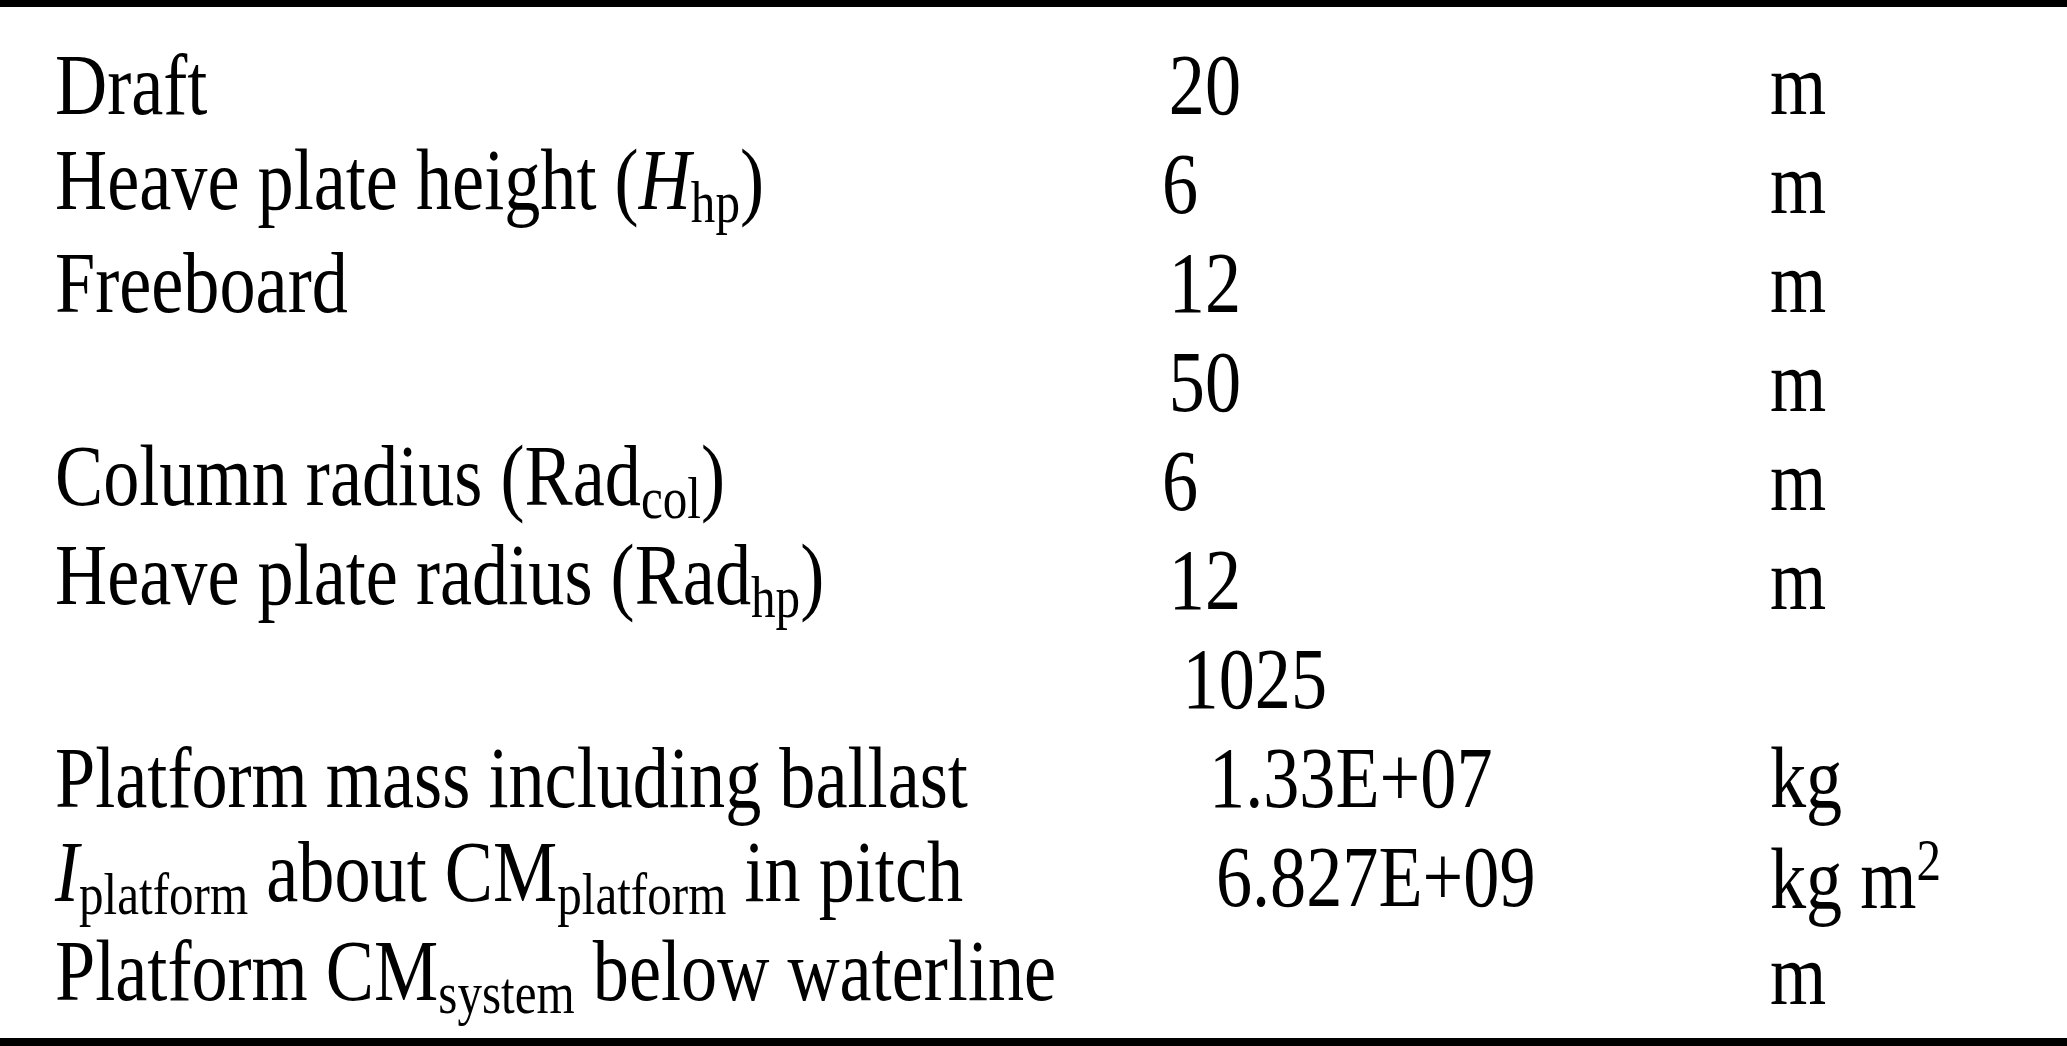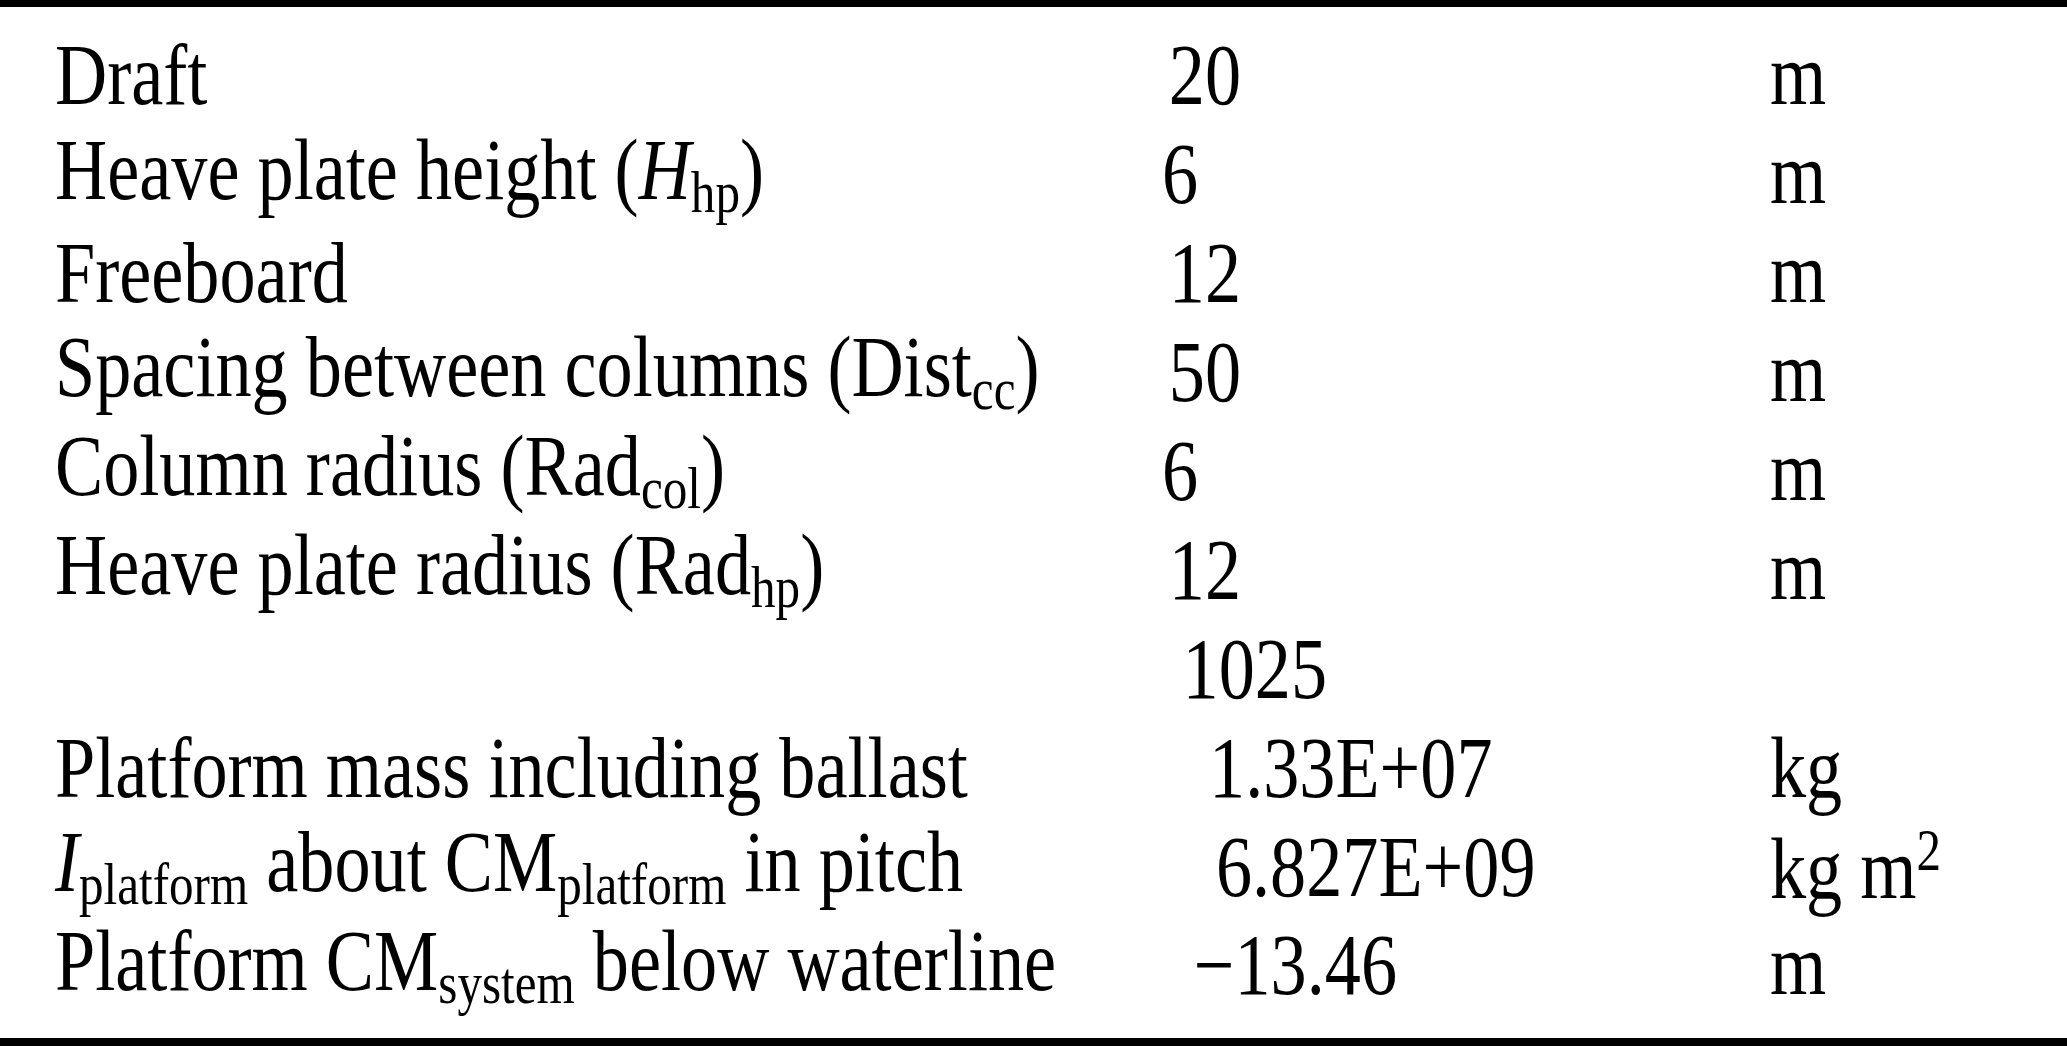--- a/index.html
+++ b/index.html
@@ -20,21 +20,21 @@
     position: absolute;
     left: 0;
     width: 2067px;
     background: #000000;
   }
   .rule-top { top: 0; height: 7px; }
   .rule-bottom { top: 1038px; height: 8px; }
 
   .param-table {
     position: absolute;
-    top: 14px;
+    top: 24px;
     left: 0;
     width: 2067px;
     padding-top: 12px;
   }
   .row {
     display: grid;
     grid-template-columns: 55px 1100px 500px 115px auto;
     align-items: center;
     height: 98.9px;
     font-size: 86px;
@@ -71,21 +71,20 @@
     <div class="cell-label"><span class="tx">Heave plate height (<span class="i">H</span><span class="sub">hp</span>)</span></div>
     <div class="cell-value"><span class="tx">6</span></div>
     <div class="cell-unit"><span class="tx">m</span></div>
   </div>
       <div class="row">
     <div class="cell-label"><span class="tx">Freeboard</span></div>
     <div class="cell-value"><span class="tx">12</span></div>
     <div class="cell-unit"><span class="tx">m</span></div>
   </div>
       <div class="row">
-    <div class="cell-label"><span class="tx">Spacing between columns (Dist<span class="sub">cc</span>)</span></div>
     <div class="cell-value"><span class="tx">50</span></div>
     <div class="cell-unit"><span class="tx">m</span></div>
   </div>
       <div class="row">
     <div class="cell-label"><span class="tx">Column radius (Rad<span class="sub">col</span>)</span></div>
     <div class="cell-value"><span class="tx">6</span></div>
     <div class="cell-unit"><span class="tx">m</span></div>
   </div>
       <div class="row">
     <div class="cell-label"><span class="tx">Heave plate radius (Rad<span class="sub">hp</span>)</span></div>
@@ -100,19 +99,18 @@
     <div class="cell-value"><span class="tx">1.33E+07</span></div>
     <div class="cell-unit"><span class="tx">kg</span></div>
   </div>
       <div class="row">
     <div class="cell-label"><span class="tx"><span class="i">I</span><span class="sub">platform</span> about CM<span class="sub">platform</span> in pitch</span></div>
     <div class="cell-value"><span class="tx">6.827E+09</span></div>
     <div class="cell-unit"><span class="tx">kg m<span class="sup">2</span></span></div>
   </div>
       <div class="row">
     <div class="cell-label"><span class="tx">Platform CM<span class="sub">system</span> below waterline</span></div>
-    <div class="cell-value"><span class="tx">−13.46</span></div>
     <div class="cell-unit"><span class="tx">m</span></div>
   </div>
     </div>
 
   <div class="rule rule-bottom"></div>
 </div>
 
 </body></html>

